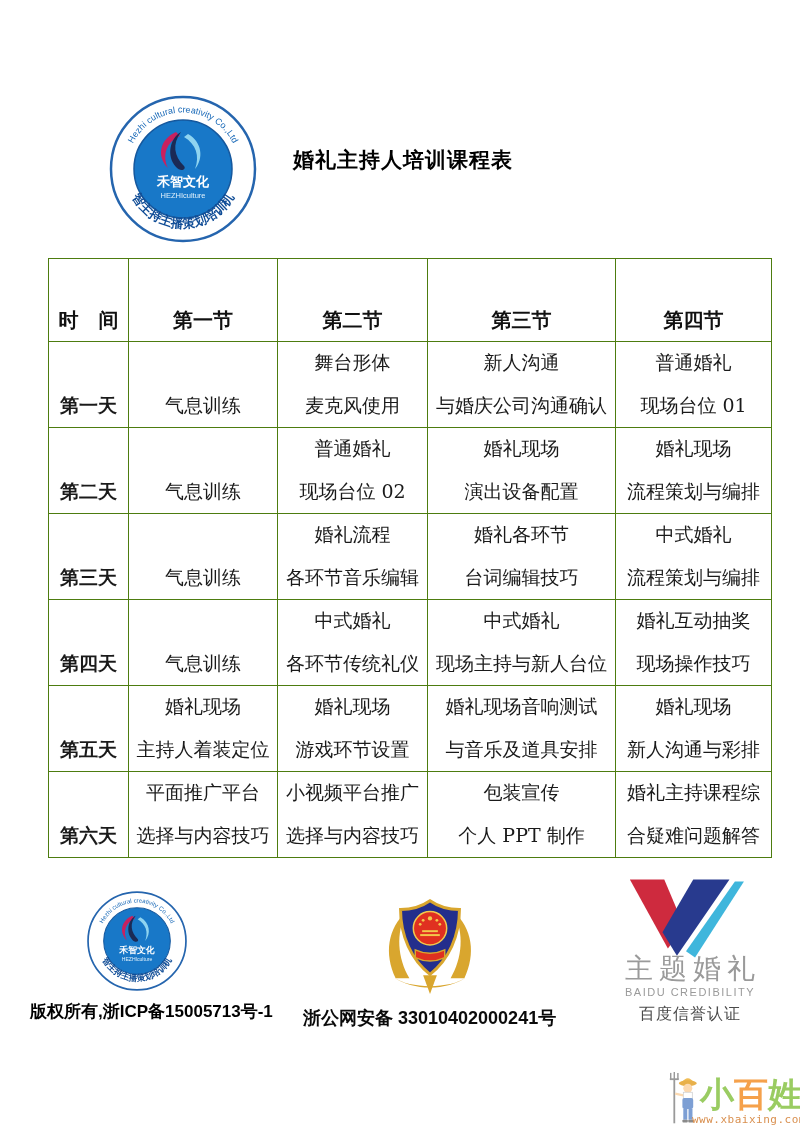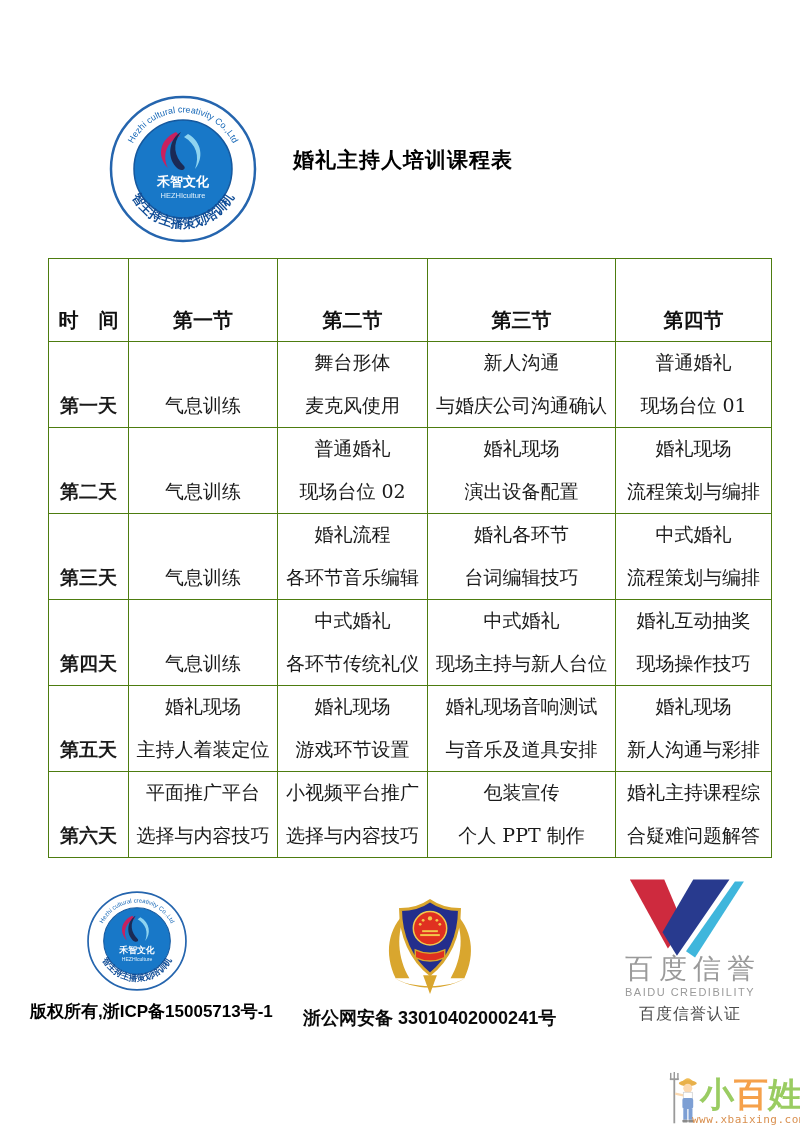--- a/index.html
+++ b/index.html
@@ -359,21 +359,21 @@
     <path d="M40 66 Q55 73 70 66 L70 74 Q55 81 40 74 Z" fill="#e03020" stroke="#d9a62e" stroke-width="1.5"></path>
   </svg>
 
   <div class="police-text">浙公网安备 33010402000241号</div>
 
   <svg class="baidu-v" viewBox="0 0 140 95">
     <path d="M8 4 L46 4 L68 56 L50 80 Z" fill="#ce2a3e"></path>
     <path d="M78 4 L118 4 L60 88 L44 62 Z" fill="#283a8e"></path>
     <path d="M124 6 L134 6 L80 90 L70 83 Z" fill="#3fb6dc"></path>
   </svg>
-  <div class="baidu-cn">百度信誉</div>
+  <div class="baidu-cn">主题婚礼</div>
   <div class="baidu-en">BAIDU CREDIBILITY</div>
   <div class="baidu-cert">百度信誉认证</div>
 
   <svg class="wm-figure" viewBox="0 0 40 62">
     <line x1="7" y1="9" x2="7" y2="58" stroke="#9a9a9a" stroke-width="2"></line>
     <line x1="2" y1="9" x2="12" y2="9" stroke="#9a9a9a" stroke-width="2"></line>
     <line x1="3" y1="9" x2="3" y2="2" stroke="#9a9a9a" stroke-width="1.6"></line>
     <line x1="7" y1="9" x2="7" y2="1" stroke="#9a9a9a" stroke-width="1.6"></line>
     <line x1="11" y1="9" x2="11" y2="2" stroke="#9a9a9a" stroke-width="1.6"></line>
     <path d="M15 13 Q22 3 29 13 Z" fill="#f0bc55"></path>

